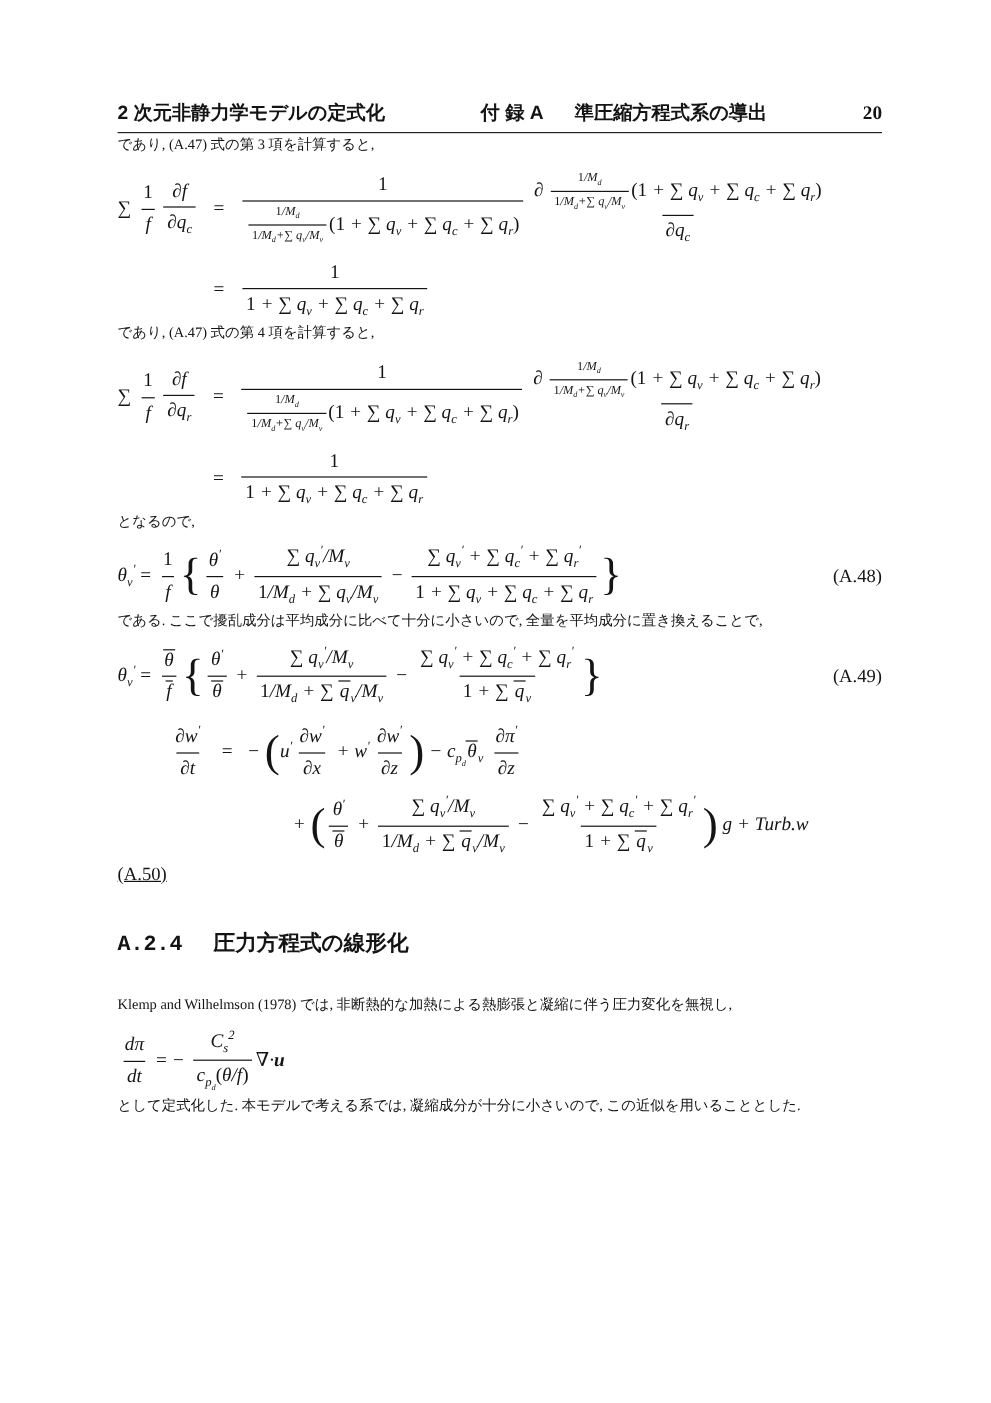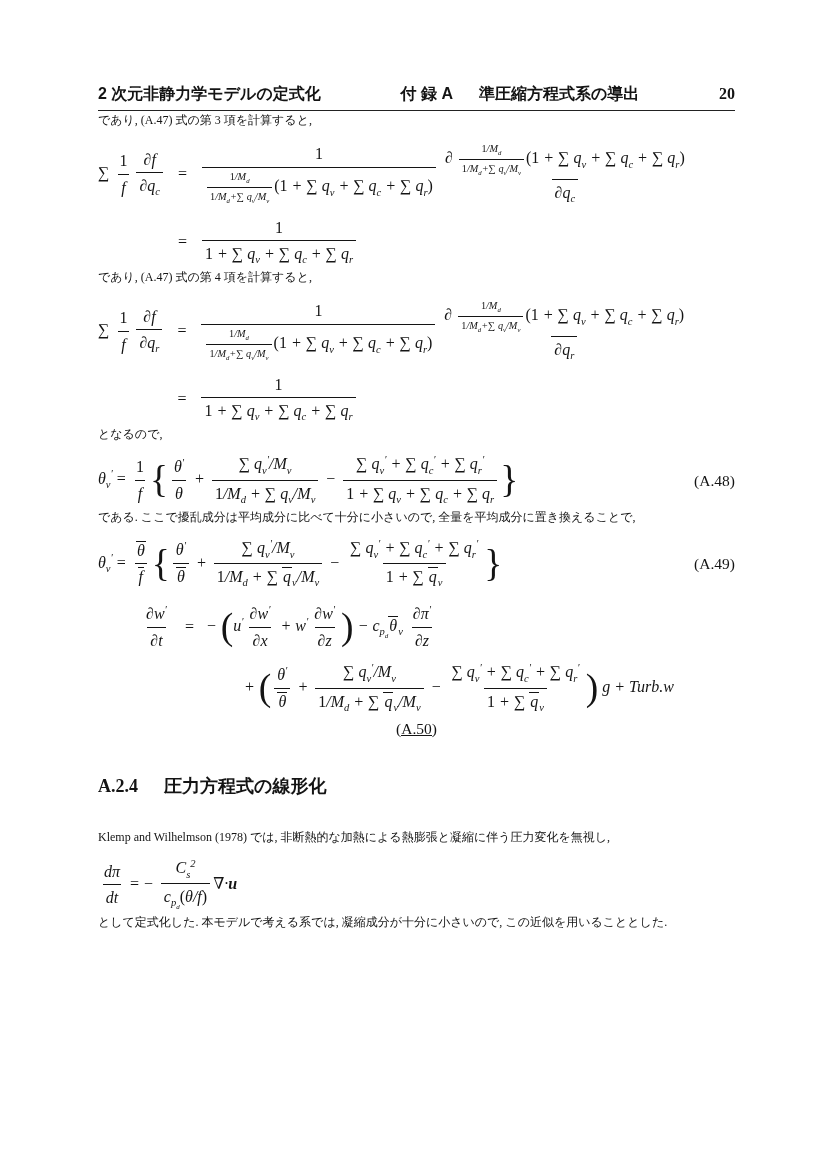--- a/index.html
+++ b/index.html
@@ -26,21 +26,21 @@
     position:absolute; left:98px; right:91px; top:1052px;
     border-top:1.5px solid #222;
     padding-top:4px;
     display:flex; justify-content:space-between; align-items:baseline;
     font-size:14.5px;
   }
   .mono { font-family:"Liberation Mono","DejaVu Sans Mono",monospace; font-size:13.5px; }
   
   .para { font-size:12px; line-height:1.58; margin:0 0 0 0; text-align:justify; }
   .sec-heading { margin:36px 0 0 0; font-size:18px; font-weight:bold; }
-  .sec-heading .sec-num { font-family:Liberation Serif, serif; }
+  .sec-heading .sec-num { font-family:Liberation Mono, monospace; }
   .sec-heading .sec-title { font-family:"Liberation Sans","DejaVu Sans",sans-serif; margin-left:26px;margin-top:48px; }
   
   .eq { font-style:italic; font-size:16px; }
   .eq .n, .eq .rel, .eq .big, .eqlabel { font-style:normal; }
   .mrow { white-space:nowrap; }
   sub { font-size:66%; }
   sup { font-size:66%; }
   .fr { display:inline-flex; flex-direction:column; align-items:center; vertical-align:middle; margin:0 3px; text-align:center; }
   .fr .nu { display:block; padding:0 3px 2px; line-height:1.35; }
   .fr .de { display:block; padding:2px 3px 0; line-height:1.35; border-top:1px solid #141414; }
@@ -51,21 +51,21 @@
     display:grid; grid-template-columns:max-content max-content auto;
     column-gap:12px; row-gap:10px; align-items:center;
     margin:12px 0 0 0;
   }
   .eqalign .rel { text-align:center; }
   .indent2 { padding-left:38px; }
   .a50 { margin-left:42px; }
   .eqrow { position:relative; display:flex; justify-content:flex-start; align-items:center; margin:10px 0 0 0; }
   .eqlabel { font-size:15.5px; }
   .eqrow .eqlabel { position:absolute; right:0; top:50%; transform:translateY(-50%); }
-  .eqlabel-row { text-align:center; margin-top:4px;text-decoration:underline; }
+  .eqlabel-row { text-align:left; margin-top:4px;text-decoration:underline; }
 </style>
 </head>
 <body>
 
 <div class="page">
 
   <header class="page-header">
     <span class="jp-gothic">2 次元非静力学モデルの定式化</span>
     <span class="hdr-appendix">
       <span class="jp-gothic">付 録 A</span>

